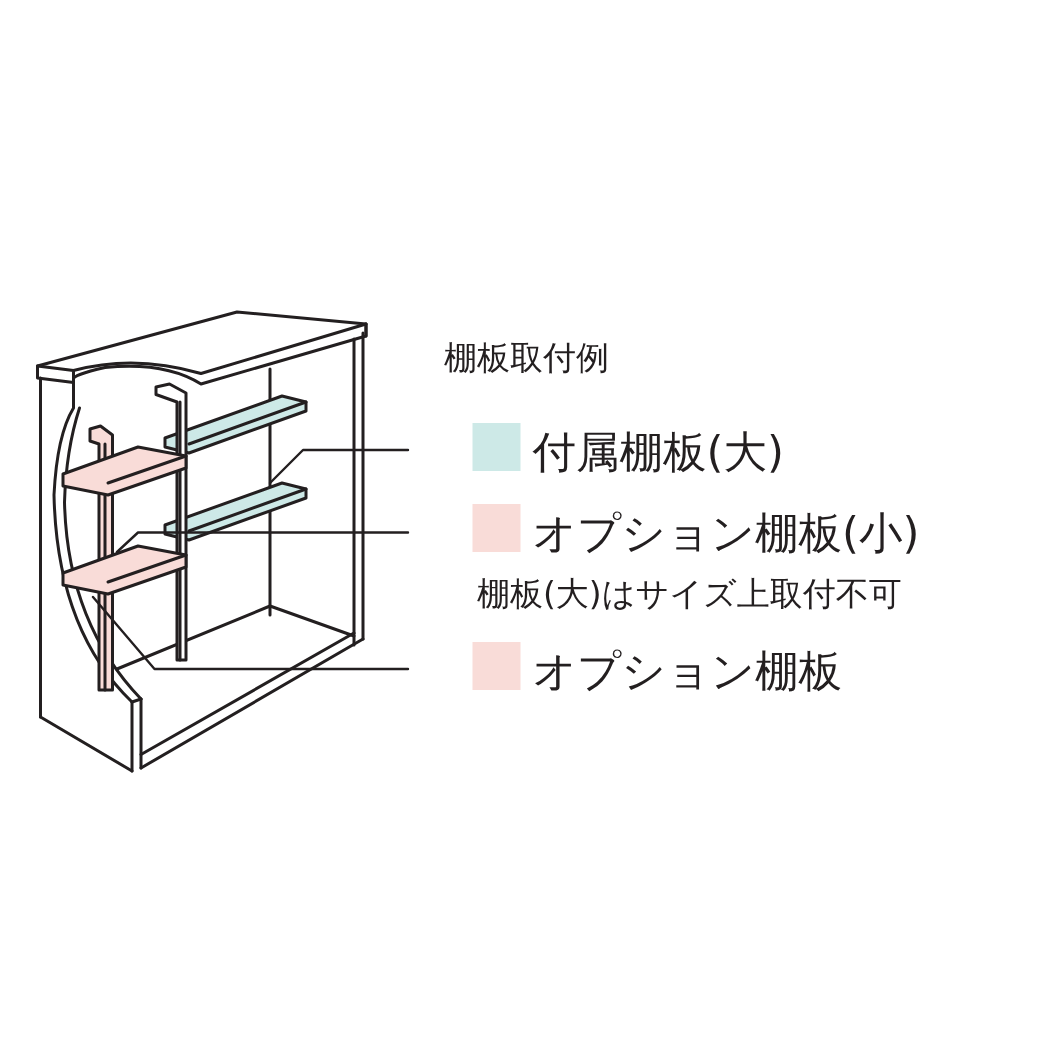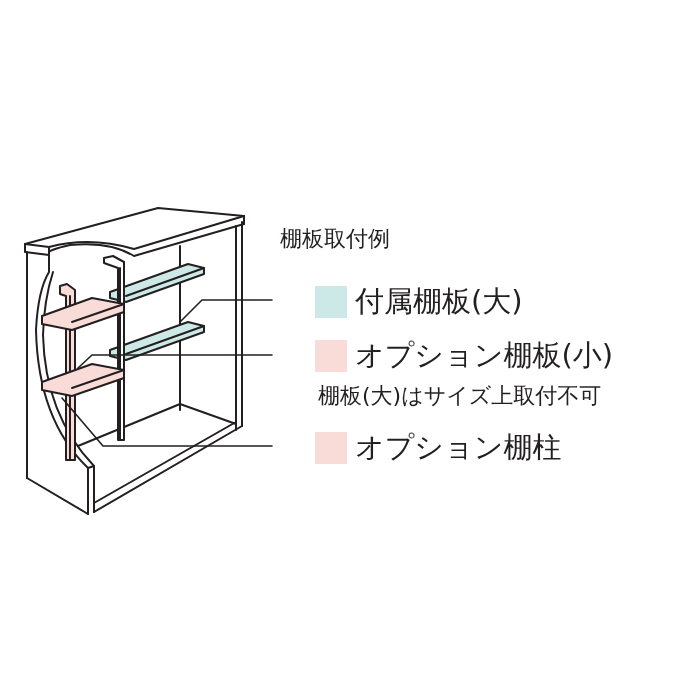--- a/index.html
+++ b/index.html
@@ -1,20 +1,20 @@
 <!DOCTYPE html>
 <html><head>
 <meta charset="utf-8">
 <style>
   html, body { margin:0; padding:0; background:#ffffff; }
   body { width:700px; height:700px; position:relative; overflow:hidden;
          font-family:"DejaVu Sans", sans-serif; color:#231f20; }
   #diagram { position:absolute; left:0; top:0; width:700px; height:700px; }
-  .legend-title { position:absolute; left:280px; top:224px; font-size:22px; letter-spacing:0px; }
-  .legend-item { position:absolute; left:283px; display:flex; align-items:center;padding-left:32px; }
+  .legend-title { position:absolute; left:296px; top:224px; font-size:22px; letter-spacing:0px; }
+  .legend-item { position:absolute; left:283px; display:flex; align-items:flex-start;padding-left:32px; }
   .swatch { width:32px; height:32px; margin-right:8px; }
   .legend-label { font-size:29px; white-space:nowrap; letter-spacing:0px; }
   .legend-note { position:absolute; left:318px; top:381px; font-size:22px; white-space:nowrap; }
 </style>
 </head>
 <body>
 
 <svg id="diagram" viewBox="0 0 700 700" xmlns="http://www.w3.org/2000/svg">
   <g fill="none" stroke="#231f20" stroke-width="2" stroke-linejoin="round" stroke-linecap="round">
 
@@ -95,14 +95,14 @@
 </div>
 
 <div class="legend-item" style="top:336px;">
   <div class="swatch" style="background:#f9dcd8;"></div>
   <span class="legend-label">オプション棚板(小)</span>
 </div>
 <div class="legend-note">棚板(大)はサイズ上取付不可</div>
 
 <div class="legend-item" style="top:428px;">
   <div class="swatch" style="background:#f9dcd8;"></div>
-  <span class="legend-label">オプション棚柱</span>
+  <span class="legend-label">オプション棚板</span>
 </div>
 
 </body></html>

